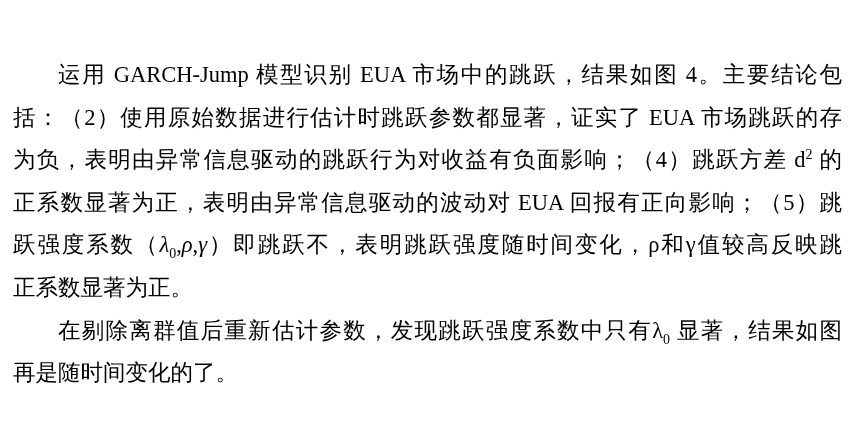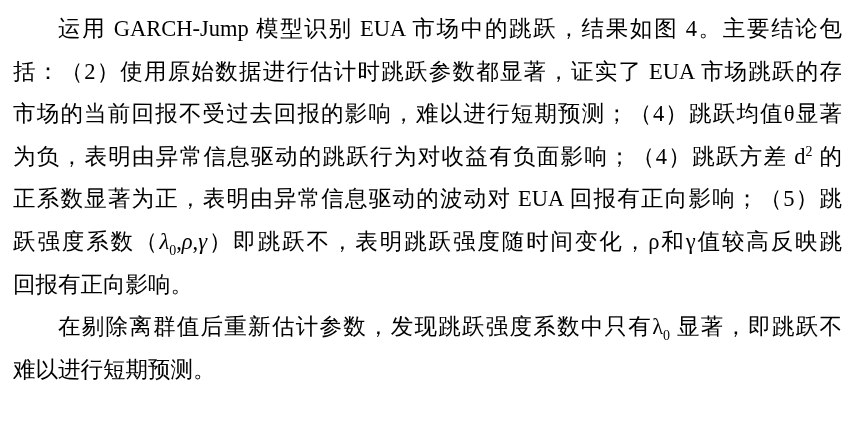--- a/index.html
+++ b/index.html
@@ -12,20 +12,21 @@
     background: #ffffff;
     color: #000000;
     font-family: "Liberation Serif", "DejaVu Serif", serif;
     overflow: hidden;
   }
   .doc {
     padding: 8px 13px 0 13px;
     font-size: 22.5px;
     line-height: 42.6px;
     word-break: keep-all;
+    margin-top: 46px;
   }
   .line {
     text-align: justify;
     text-align-last: justify;
     white-space: normal;
   }
   .line.para-end {
     text-align-last: left;
   }
   .line.indent {
@@ -38,20 +39,19 @@
   .italic {
     font-style: italic;
   }
 </style>
 </head>
 <body>
 
 <div class="doc">
     <div class="line indent"><span>运用 GARCH-Jump 模型识别 EUA 市场中的跳跃，结果如图 4。主要结论包</span></div>
     <div class="line"><span>括：（2）使用原始数据进行估计时跳跃参数都显著，证实了 EUA 市场跳跃的存</span></div>
-    <div class="line"><span>市场的当前回报不受过去回报的影响，难以进行短期预测；（4）跳跃均值θ显著</span></div>
     <div class="line"><span>为负，表明由异常信息驱动的跳跃行为对收益有负面影响；（4）跳跃方差 d</span><sup>2</sup><span> 的</span></div>
     <div class="line"><span>正系数显著为正，表明由异常信息驱动的波动对 EUA 回报有正向影响；（5）跳</span></div>
     <div class="line"><span>跃强度系数（</span><span class="italic">λ</span><sub>0</sub><span>,</span><span class="italic">ρ</span><span>,</span><span class="italic">γ</span><span>）即跳跃不，表明跳跃强度随时间变化，ρ和γ值较高反映跳</span></div>
-    <div class="line para-end"><span>回报有正向影响。</span></div>
-    <div class="line indent"><span>在剔除离群值后重新估计参数，发现跳跃强度系数中只有λ</span><sub>0</sub><span> 显著，即跳跃不</span></div>
-    <div class="line para-end"><span>难以进行短期预测。</span></div>
+    <div class="line para-end"><span>正系数显著为正。</span></div>
+    <div class="line indent"><span>在剔除离群值后重新估计参数，发现跳跃强度系数中只有λ</span><sub>0</sub><span> 显著，结果如图</span></div>
+    <div class="line para-end"><span>再是随时间变化的了。</span></div>
   </div>
 
 </body></html>

